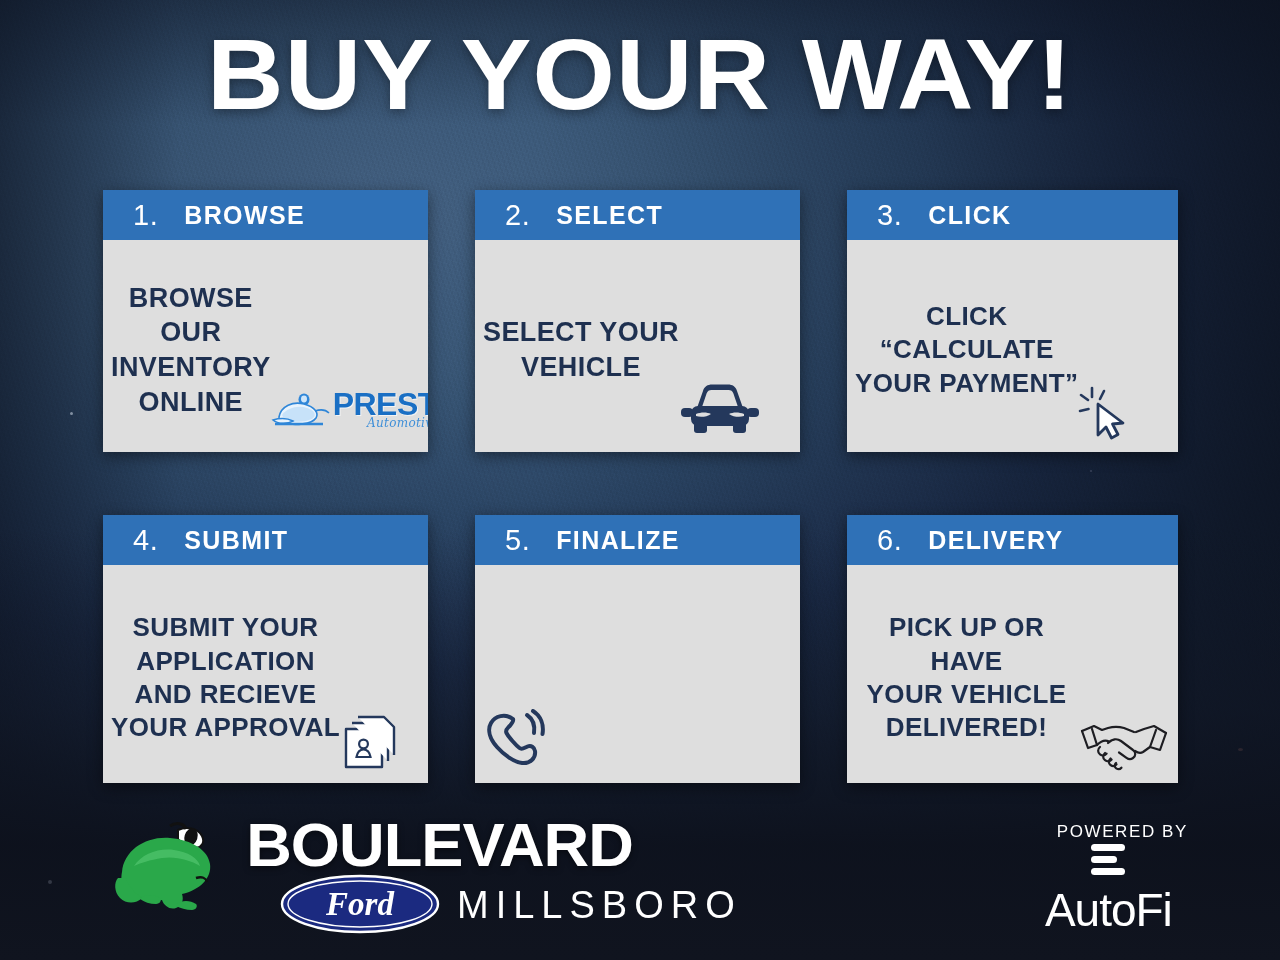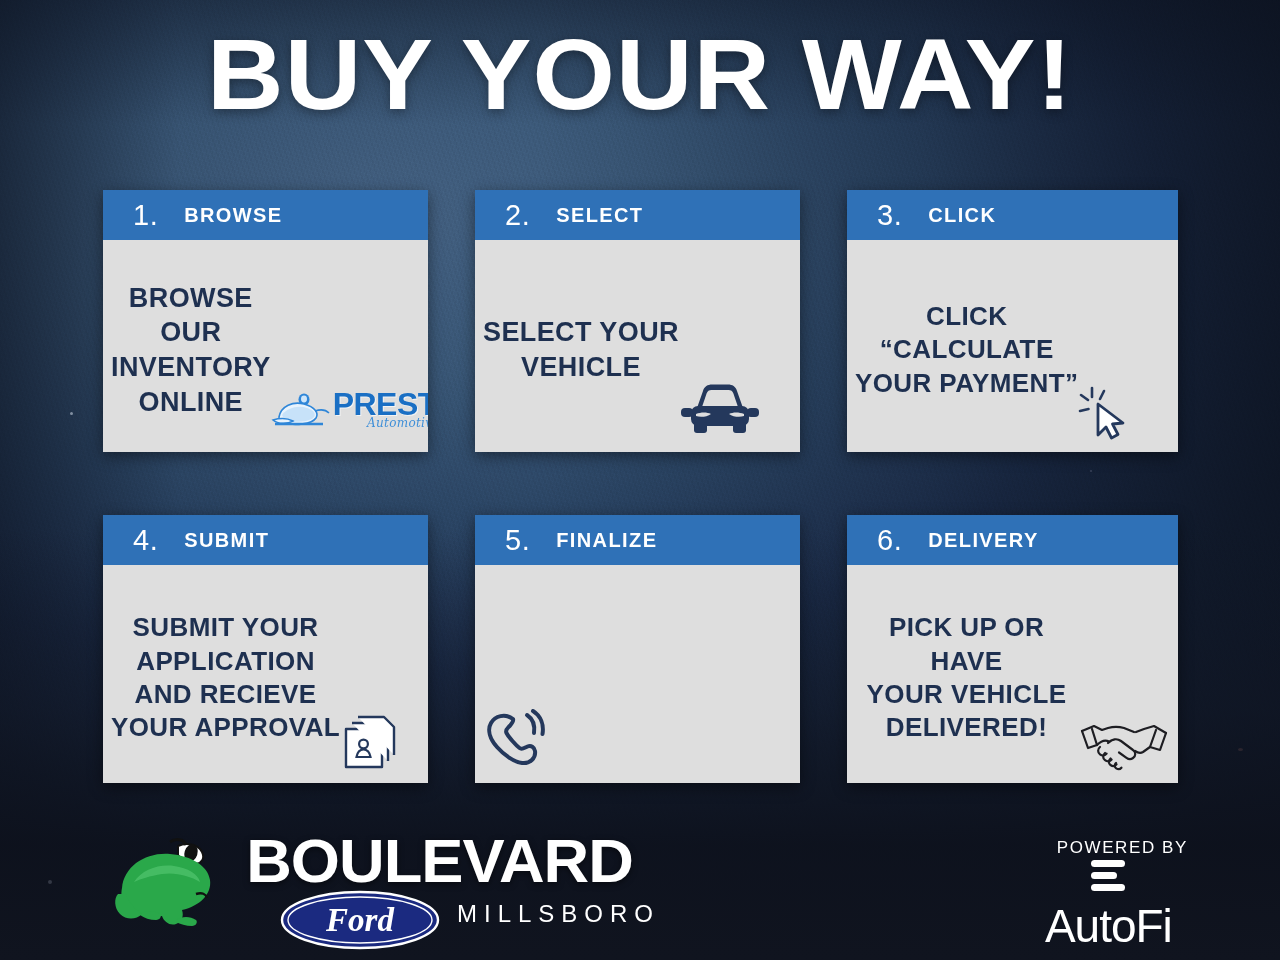--- a/index.html
+++ b/index.html
@@ -77,21 +77,21 @@
     flex:0 0 50px;
     display:flex; align-items:center;
     color:#ffffff;
     padding-left:30px;
   }
   .card-num {
     font-size:29px; font-weight:400; letter-spacing:.5px;
     line-height:1;
   }
   .card-title {
-    font-size:20px; font-weight:700; letter-spacing:1.4px;
+    font-size:25px; font-weight:700; letter-spacing:1.4px;
     line-height:1; margin-left:26px;
   }
 
   .card-body {
     flex:1 1 auto;
     display:flex; flex-direction:row;
     align-items:center; justify-content:flex-start;
     padding:14px 8px 6px;
     text-align:center;
   }
@@ -117,32 +117,32 @@
     letter-spacing:-.5px; line-height:.9;
     text-shadow:1px 1px 0 rgba(255,255,255,.65);
   }
   .preston-sub {
     font-family:"DejaVu Serif", serif;
     font-style:italic; font-size:12px; color:#3f8fd8;
     letter-spacing:.3px; margin-top:-3px; text-align:right;
   }
 
   
-  .footer { position:absolute; left:0; right:0; bottom:0; height:150px; }
+  .footer { position:absolute; left:0; right:0; bottom:16px; height:150px; }
   .blvd { position:absolute; left:112px; top:18px; width:640px; height:120px; }
   .blvd-word {
     position:absolute; left:138px; top:2px;
     color:#ffffff; font-size:62px; font-weight:700;
     letter-spacing:-1px; line-height:1;
     transform:scaleX(1.02);
     text-shadow:0 2px 6px rgba(0,0,0,.5);
   }
   .blvd-city {
     position:absolute; left:345px; top:74px;
-    color:#ffffff; font-size:24px; font-weight:400;
+    color:#ffffff; font-size:38px; font-weight:400;
     letter-spacing:7px; line-height:1;
   }
   .ford-oval {
     position:absolute; left:168px; top:62px;
     width:160px; height:60px;
   }
 
   .autofi { position:absolute; right:92px; top:28px; text-align:left; }
   .autofi-powered {
     color:#ffffff; font-size:17px; font-weight:400;

